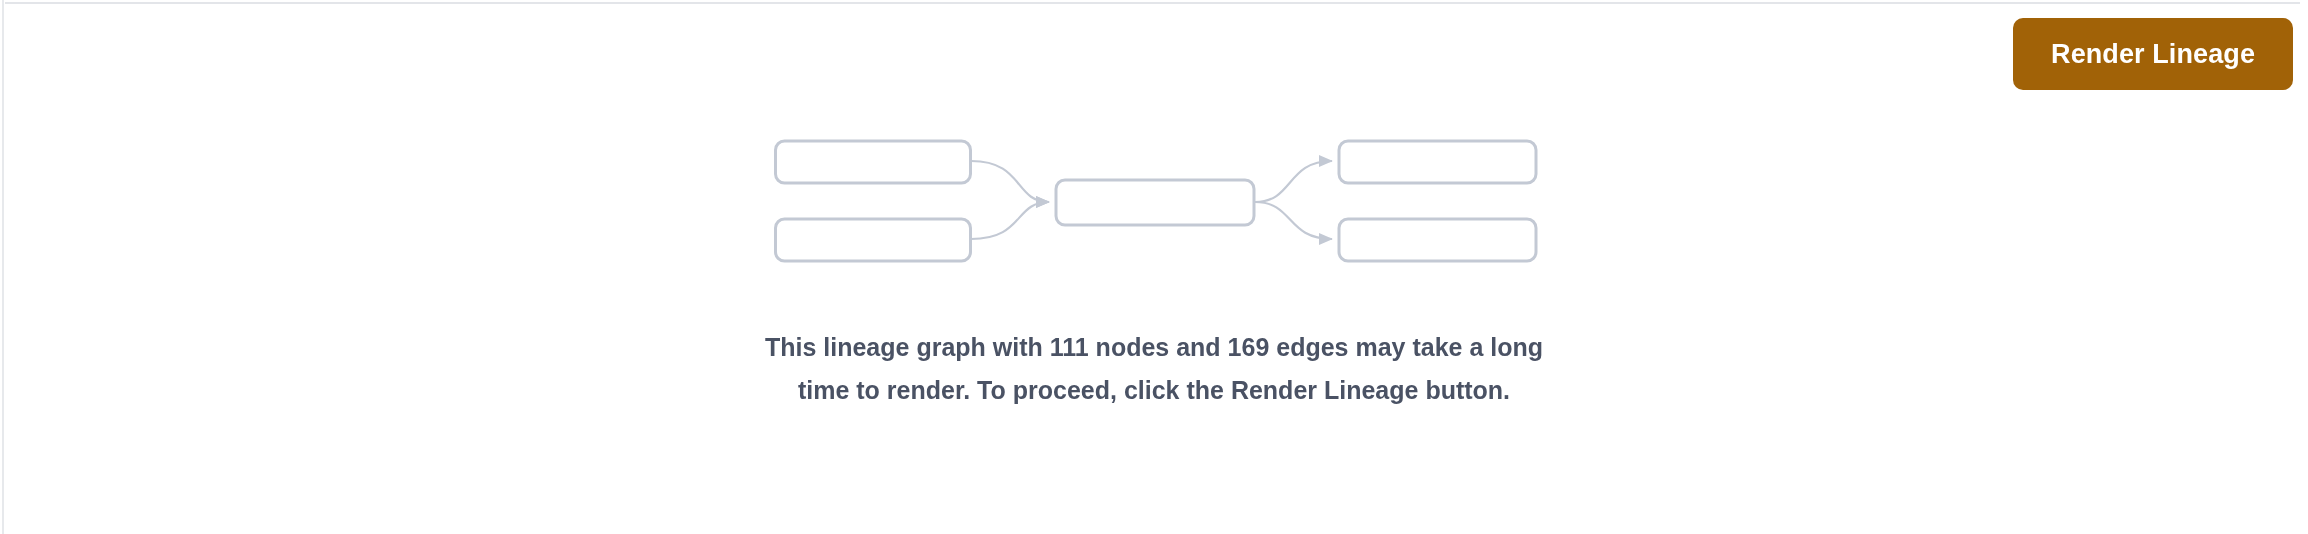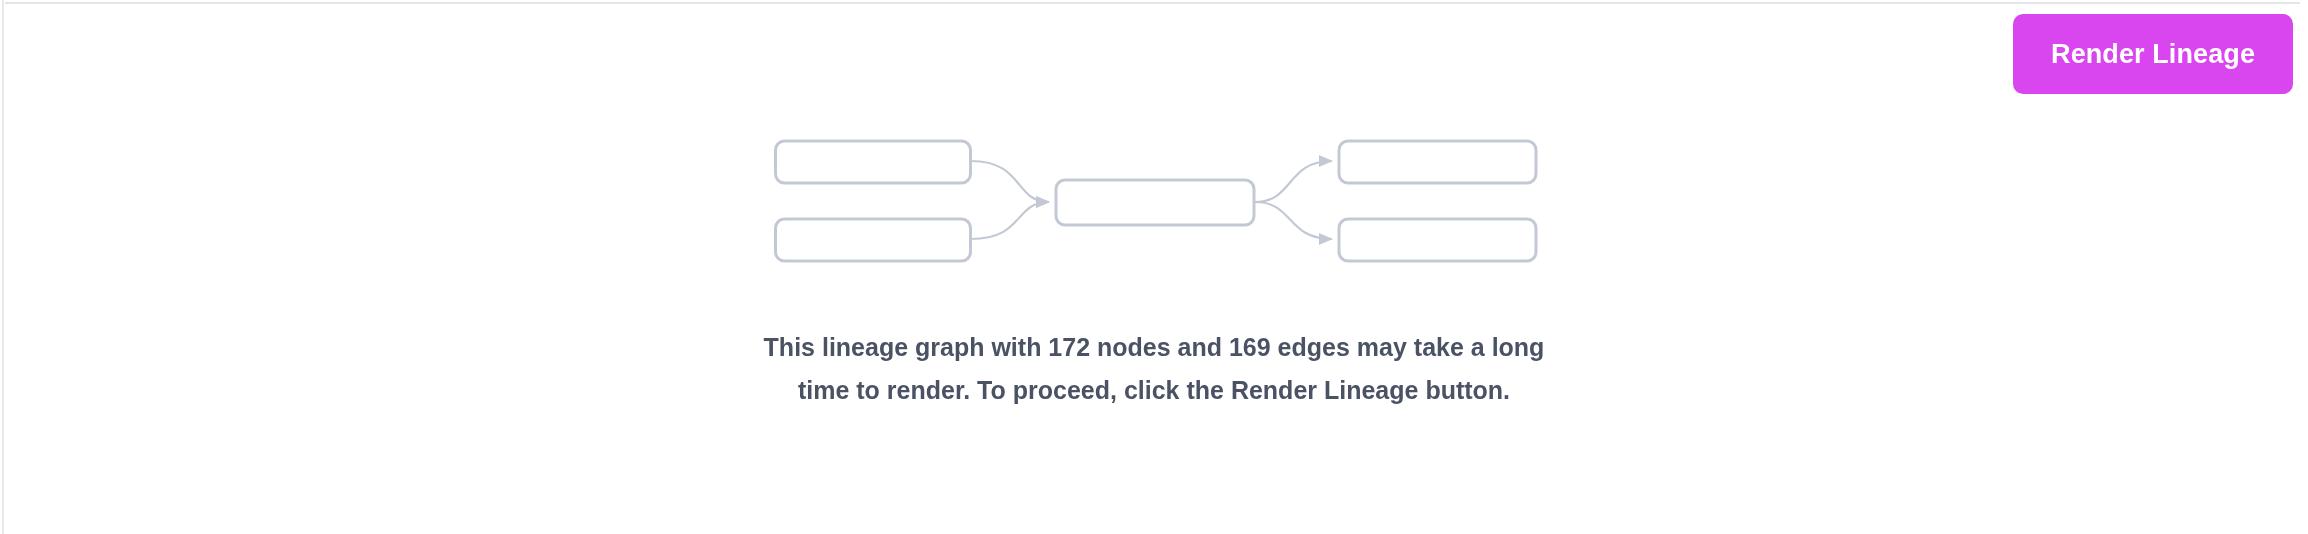--- a/index.html
+++ b/index.html
@@ -45,25 +45,25 @@
     right: 15px;
     top: 18px;
     height: 72px;
     display: flex;
     align-items: center;
   }
   .render-button {
     display: inline-flex;
     align-items: center;
     justify-content: center;
-    height: 80px;
+    height: 72px;
     padding: 4px 38px;
     border: none;
     border-radius: 10px;
-    background: #d946ef;
+    background: #a16207;
     color: #ffffff;
     font-family: "Liberation Sans", sans-serif;
     font-size: 27px;
     font-weight: bold;
     letter-spacing: 0.1px;
     cursor: pointer;
     white-space: nowrap;
   }
 
   
@@ -142,16 +142,16 @@
         <rect x="1.5" y="11" width="195" height="42" rx="9" ry="9" fill="#ffffff" stroke="#c3c9d4" stroke-width="3"></rect>
         <rect x="1.5" y="89" width="195" height="42" rx="9" ry="9" fill="#ffffff" stroke="#c3c9d4" stroke-width="3"></rect>
 
         <rect x="282" y="50" width="198" height="45" rx="9" ry="9" fill="#ffffff" stroke="#c3c9d4" stroke-width="3"></rect>
 
         <rect x="565" y="11" width="197" height="42" rx="9" ry="9" fill="#ffffff" stroke="#c3c9d4" stroke-width="3"></rect>
         <rect x="565" y="89" width="197" height="42" rx="9" ry="9" fill="#ffffff" stroke="#c3c9d4" stroke-width="3"></rect>
       </svg>
     </div>
 
-    <div class="warning-message">This lineage graph with 172 nodes and 169 edges may take a long time to render. To proceed, click the Render Lineage button.</div>
+    <div class="warning-message">This lineage graph with 111 nodes and 169 edges may take a long time to render. To proceed, click the Render Lineage button.</div>
   </div>
 
 </div>
 
 </body></html>

